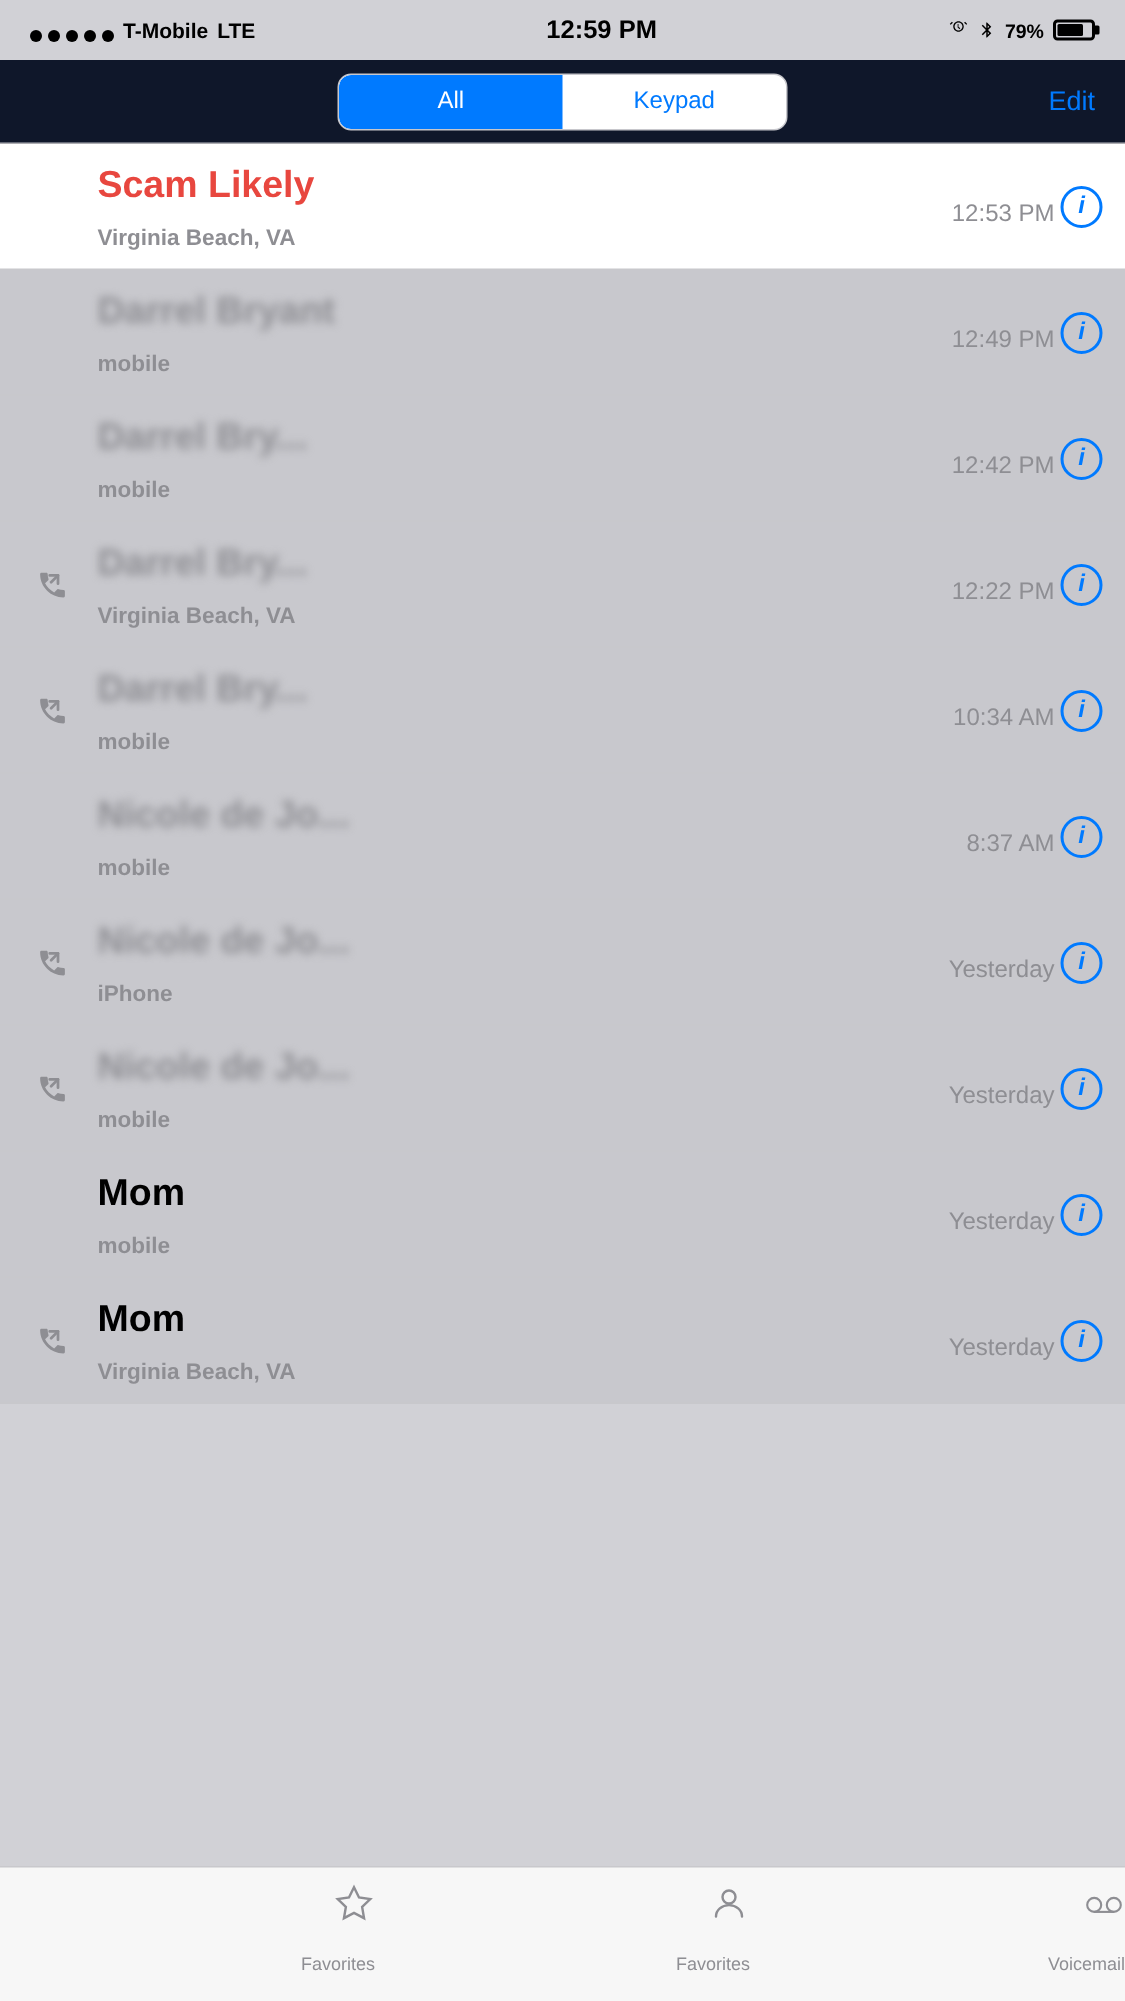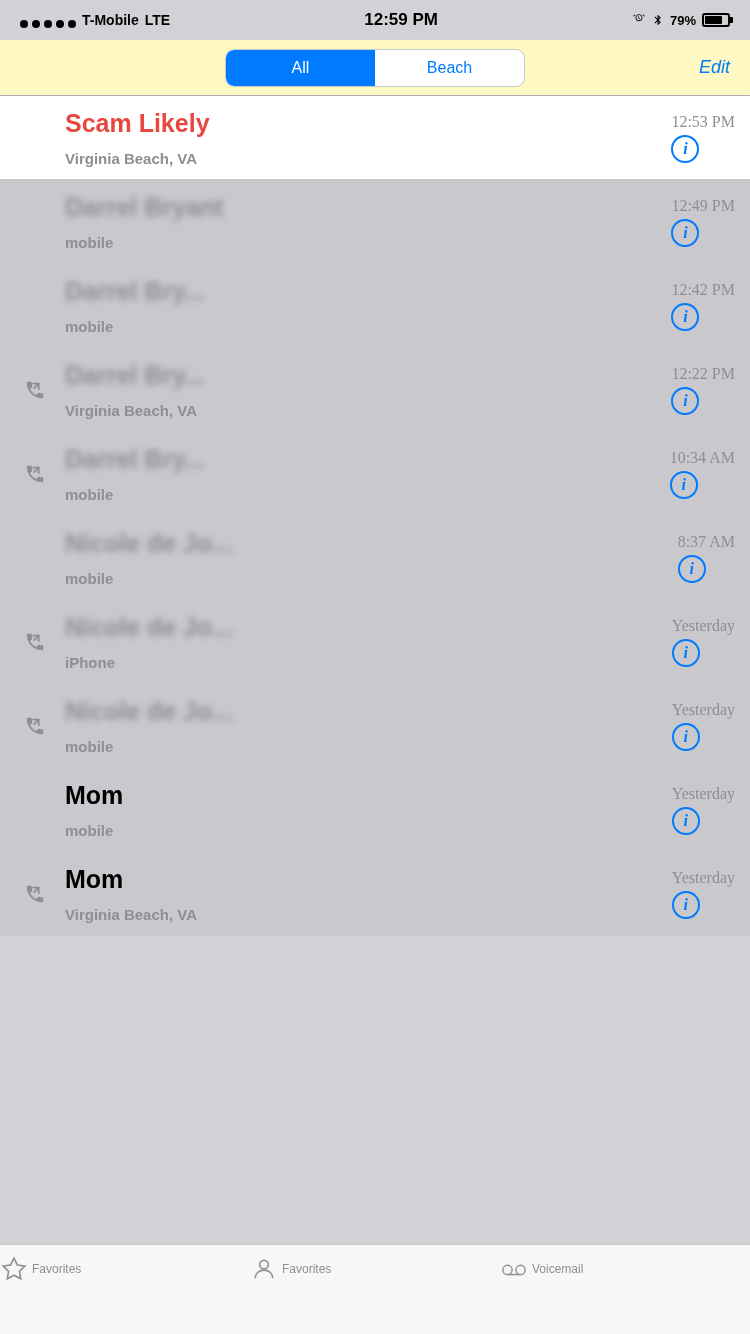--- a/index.html
+++ b/index.html
@@ -72,21 +72,21 @@
     }
     .battery-fill {
       width: 79%; height: 100%;
       background: #000;
       border-radius: 1px;
     }
 
     
     .header {
       height: 55px;
-      background: #fef9c3;
+      background: #0f172a;
       display: flex;
       align-items: center;
       justify-content: center;
       position: relative;
       padding: 0 20px;
     }
     .segment-control {
       display: flex;
       background: #fff;
       border-radius: 9px;
@@ -110,21 +110,20 @@
       color: #fff;
       border-radius: 8px 0 0 8px;
     }
     .edit-btn {
       position: absolute;
       right: 20px;
       font-size: 18px;
       color: #007aff;
       font-weight: 400;
       cursor: pointer;
-      font-style: italic;
     }
 
     
     .separator-line {
       height: 1px;
       background: #b0b0b5;
     }
 
     
     .call-list {
@@ -177,24 +176,24 @@
     }
     .call-sub {
       font-size: 15px;
       color: #8e8e93;
       margin-top: 12px;
       font-weight: bold;
     }
 
     .call-meta {
       display: flex;
-      flex-direction: column;
+      flex-direction: row;
+      align-items: flex-end;
       gap: 4px;
       flex-shrink: 0;
-      font-family: Liberation Serif, serif;
     }
     .call-time {
       font-size: 16px;
       color: #8e8e93;
     }
     .info-btn {
       width: 28px;
       height: 28px;
       border: 2px solid #007aff;
       border-radius: 50%;
@@ -218,23 +217,23 @@
       height: 90px;
       background: rgba(249,249,249,0.95);
       border-top: 1px solid #c8c8cc;
       display: flex;
       align-items: flex-start;
       padding-top: 10px;
     }
     .tab-item {
       flex: 1;
       display: flex;
-      flex-direction: row;
-      align-items: center;
-      gap: 4px;
+      flex-direction: column;
+      align-items: flex-end;
+      gap: 19px;
       cursor: pointer;
     }
     .tab-icon {
       width: 28px;
       height: 28px;
       display: flex;
       align-items: center;
       justify-content: center;
     }
     .tab-label {
@@ -274,21 +273,21 @@
     <span>79%</span>
     <div class="battery-icon">
       <div class="battery-fill"></div>
     </div>
   </div>
 </div>
 
 <div class="header">
   <div class="segment-control">
     <div class="segment-btn active">All</div>
-    <div class="segment-btn">Beach</div>
+    <div class="segment-btn">Keypad</div>
   </div>
   <div class="edit-btn">Edit</div>
 </div>
 
 <div class="separator-line"></div>
 
 <div class="call-list">
 
   <div class="call-item highlighted">
     <div class="call-icon-area"></div>

